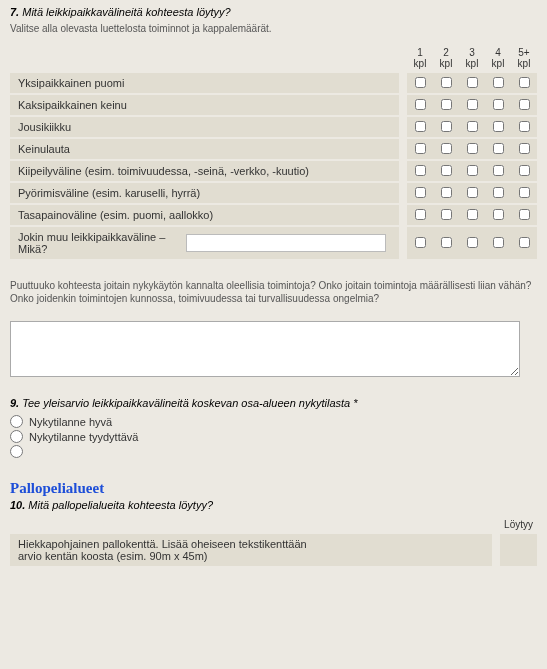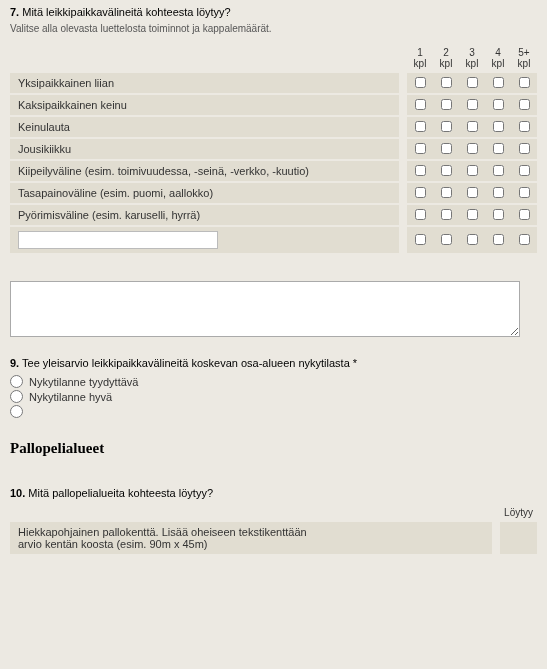--- a/index.html
+++ b/index.html
@@ -5,21 +5,21 @@
   * { box-sizing: border-box; margin: 0; padding: 0; }
   body {
     background: #ece9e2;
     font-family: Verdana, Arial, sans-serif;
     font-size: 11px;
     color: #333;
     width: 547px;
     padding: 6px 10px;
   }
   .section { margin-bottom: 18px; }
-  .qhead { margin-bottom: 4px; }
+  .qhead { margin-bottom: 4px; font-style: italic; }
   .qnum { font-weight: bold; color: #000; }
   .qtitle { color: #000; }
   .hint { color: #555; font-size: 10px; margin-bottom: 8px; line-height: 1.3; }
   .required { color: #000; }
   table.matrix { width: 100%; border-collapse: separate; border-spacing: 0 2px; }
   table.matrix th {
     font-weight: normal;
     font-size: 10px;
     text-align: center;
     padding: 2px 4px;
@@ -56,22 +56,22 @@
     background: #fff;
     margin-top: 8px;
   }
   .radio-list { margin-top: 6px; }
   .radio-item { display: flex; align-items: center; margin-bottom: 2px; }
   .radio-item input { margin-right: 6px; }
   .section-header {
     font-family: Georgia, serif;
     font-weight: bold;
     font-size: 15px;
-    color: #000000;
-    margin: 22px 0 30px 0;
+    color: #1d4ed8;
+    margin: 22px 0 2px 0;
   }
   
   table.matrix2 { width: 100%; border-collapse: separate; border-spacing: 0 2px; }
   table.matrix2 th { font-weight: normal; font-size: 10px; text-align: center; padding: 2px 4px; }
   table.matrix2 td.rowlabel2 {
     background: #e1ddd1;
     padding: 4px 8px;
     font-size: 11px;
     text-align: left;
     vertical-align: middle;
@@ -109,117 +109,119 @@
           <th class="gap"></th>
         <th>1<br>kpl</th>
         <th>2<br>kpl</th>
         <th>3<br>kpl</th>
         <th>4<br>kpl</th>
         <th>5+<br>kpl</th>
       </tr>
     </thead>
     <tbody id="q7-body">
         <tr>
-          <td class="rowlabel">Yksipaikkainen liian</td>
+          <td class="rowlabel">Yksipaikkainen puomi</td>
           <td class="gap"></td>
           <td class="cbcell"><input type="checkbox" style=""></td>
           <td class="cbcell"><input type="checkbox" style=""></td>
           <td class="cbcell"><input type="checkbox" style=""></td>
           <td class="cbcell"><input type="checkbox" style=""></td>
           <td class="cbcell"><input type="checkbox" style=""></td>
         </tr>
         <tr>
           <td class="rowlabel">Kaksipaikkainen keinu</td>
           <td class="gap"></td>
           <td class="cbcell"><input type="checkbox" style=""></td>
           <td class="cbcell"><input type="checkbox" style=""></td>
           <td class="cbcell"><input type="checkbox" style=""></td>
           <td class="cbcell"><input type="checkbox" style=""></td>
           <td class="cbcell"><input type="checkbox" style=""></td>
         </tr>
         <tr>
+          <td class="rowlabel">Jousikiikku</td>
+          <td class="gap"></td>
+          <td class="cbcell"><input type="checkbox" style=""></td>
+          <td class="cbcell"><input type="checkbox" style=""></td>
+          <td class="cbcell"><input type="checkbox" style=""></td>
+          <td class="cbcell"><input type="checkbox" style=""></td>
+          <td class="cbcell"><input type="checkbox" style=""></td>
+        </tr>
+        <tr>
           <td class="rowlabel">Keinulauta</td>
           <td class="gap"></td>
           <td class="cbcell"><input type="checkbox" style=""></td>
           <td class="cbcell"><input type="checkbox" style=""></td>
           <td class="cbcell"><input type="checkbox" style=""></td>
           <td class="cbcell"><input type="checkbox" style=""></td>
           <td class="cbcell"><input type="checkbox" style=""></td>
         </tr>
         <tr>
-          <td class="rowlabel">Jousikiikku</td>
-          <td class="gap"></td>
-          <td class="cbcell"><input type="checkbox" style=""></td>
-          <td class="cbcell"><input type="checkbox" style=""></td>
-          <td class="cbcell"><input type="checkbox" style=""></td>
-          <td class="cbcell"><input type="checkbox" style=""></td>
-          <td class="cbcell"><input type="checkbox" style=""></td>
-        </tr>
-        <tr>
           <td class="rowlabel">Kiipeilyväline (esim. toimivuudessa, -seinä, -verkko, -kuutio)</td>
           <td class="gap"></td>
           <td class="cbcell"><input type="checkbox" style=""></td>
           <td class="cbcell"><input type="checkbox" style=""></td>
           <td class="cbcell"><input type="checkbox" style=""></td>
           <td class="cbcell"><input type="checkbox" style=""></td>
           <td class="cbcell"><input type="checkbox" style=""></td>
         </tr>
         <tr>
+          <td class="rowlabel">Pyörimisväline (esim. karuselli, hyrrä)</td>
+          <td class="gap"></td>
+          <td class="cbcell"><input type="checkbox" style=""></td>
+          <td class="cbcell"><input type="checkbox" style=""></td>
+          <td class="cbcell"><input type="checkbox" style=""></td>
+          <td class="cbcell"><input type="checkbox" style=""></td>
+          <td class="cbcell"><input type="checkbox" style=""></td>
+        </tr>
+        <tr>
           <td class="rowlabel">Tasapainoväline (esim. puomi, aallokko)</td>
-          <td class="gap"></td>
-          <td class="cbcell"><input type="checkbox" style=""></td>
-          <td class="cbcell"><input type="checkbox" style=""></td>
-          <td class="cbcell"><input type="checkbox" style=""></td>
-          <td class="cbcell"><input type="checkbox" style=""></td>
-          <td class="cbcell"><input type="checkbox" style=""></td>
-        </tr>
-        <tr>
-          <td class="rowlabel">Pyörimisväline (esim. karuselli, hyrrä)</td>
           <td class="gap"></td>
           <td class="cbcell"><input type="checkbox" style=""></td>
           <td class="cbcell"><input type="checkbox" style=""></td>
           <td class="cbcell"><input type="checkbox" style=""></td>
           <td class="cbcell"><input type="checkbox" style=""></td>
           <td class="cbcell"><input type="checkbox" style=""></td>
         </tr>
         <tr>
           <td class="rowlabel">
             <div class="rowlabel-flex">
+              <div class="rowlabel-text">Jokin muu leikkipaikkaväline – Mikä?</div>
               <input type="text" class="textinput" style="">
             </div>
           </td>
           <td class="gap"></td>
           <td class="cbcell"><input type="checkbox" style=""></td>
           <td class="cbcell"><input type="checkbox" style=""></td>
           <td class="cbcell"><input type="checkbox" style=""></td>
           <td class="cbcell"><input type="checkbox" style=""></td>
           <td class="cbcell"><input type="checkbox" style=""></td>
         </tr>
       </tbody>
   </table>
 </div>
 
 <div class="section">
+  <div class="hint">Puuttuuko kohteesta joitain nykykäytön kannalta oleellisia toimintoja? Onko joitain toimintoja määrällisesti liian vähän? Onko joidenkin toimintojen kunnossa, toimivuudessa tai turvallisuudessa ongelmia?</div>
   <textarea class="textarea-box" value="" style=""></textarea>
 </div>
 
 <div class="section">
   <div class="qhead">
     <span class="qnum">9.</span>
     <span class="qtitle">Tee yleisarvio leikkipaikkavälineitä koskevan osa-alueen nykytilasta</span>
     <span class="required">*</span>
   </div>
   <div class="radio-list" id="q9-radios">
       <label class="radio-item">
         <input type="radio" name="q9" style="">
-        <span>Nykytilanne tyydyttävä</span>
+        <span>Nykytilanne hyvä</span>
       </label>
       <label class="radio-item">
         <input type="radio" name="q9" style="">
-        <span>Nykytilanne hyvä</span>
+        <span>Nykytilanne tyydyttävä</span>
       </label>
       <label class="radio-item">
         <input type="radio" name="q9" style="">
       </label>
     </div>
 </div>
 
 <div class="section-header">Pallopelialueet</div>
 
 <div class="section">

